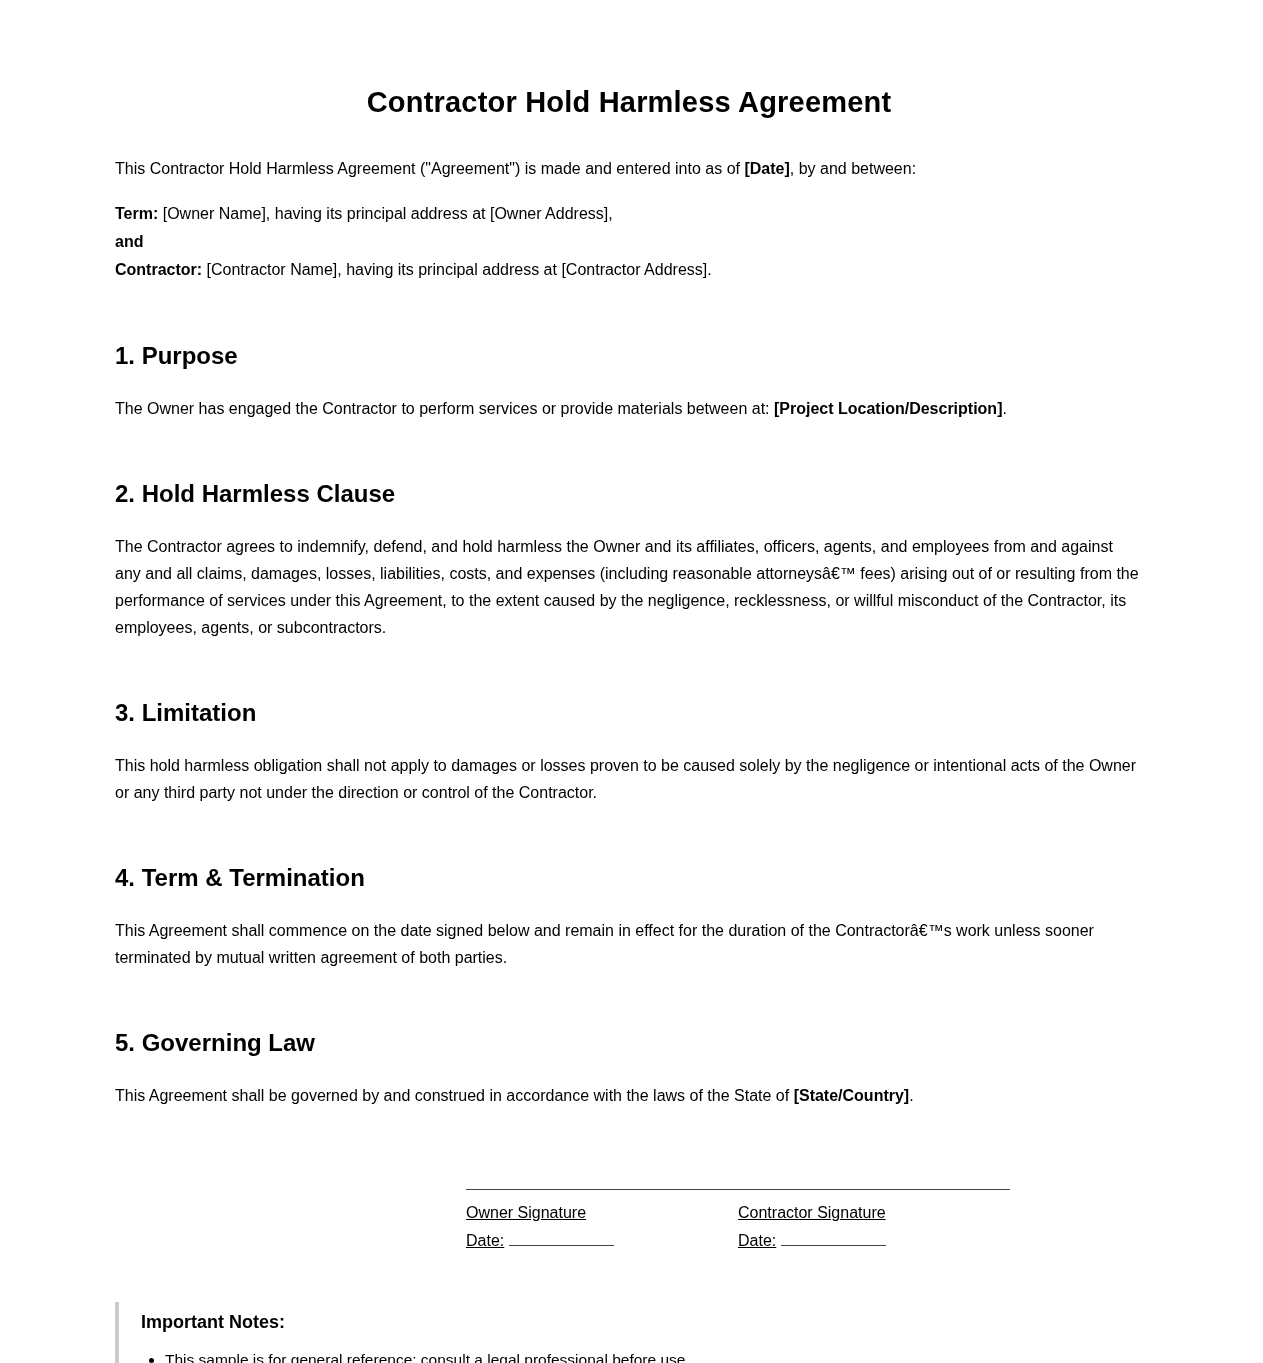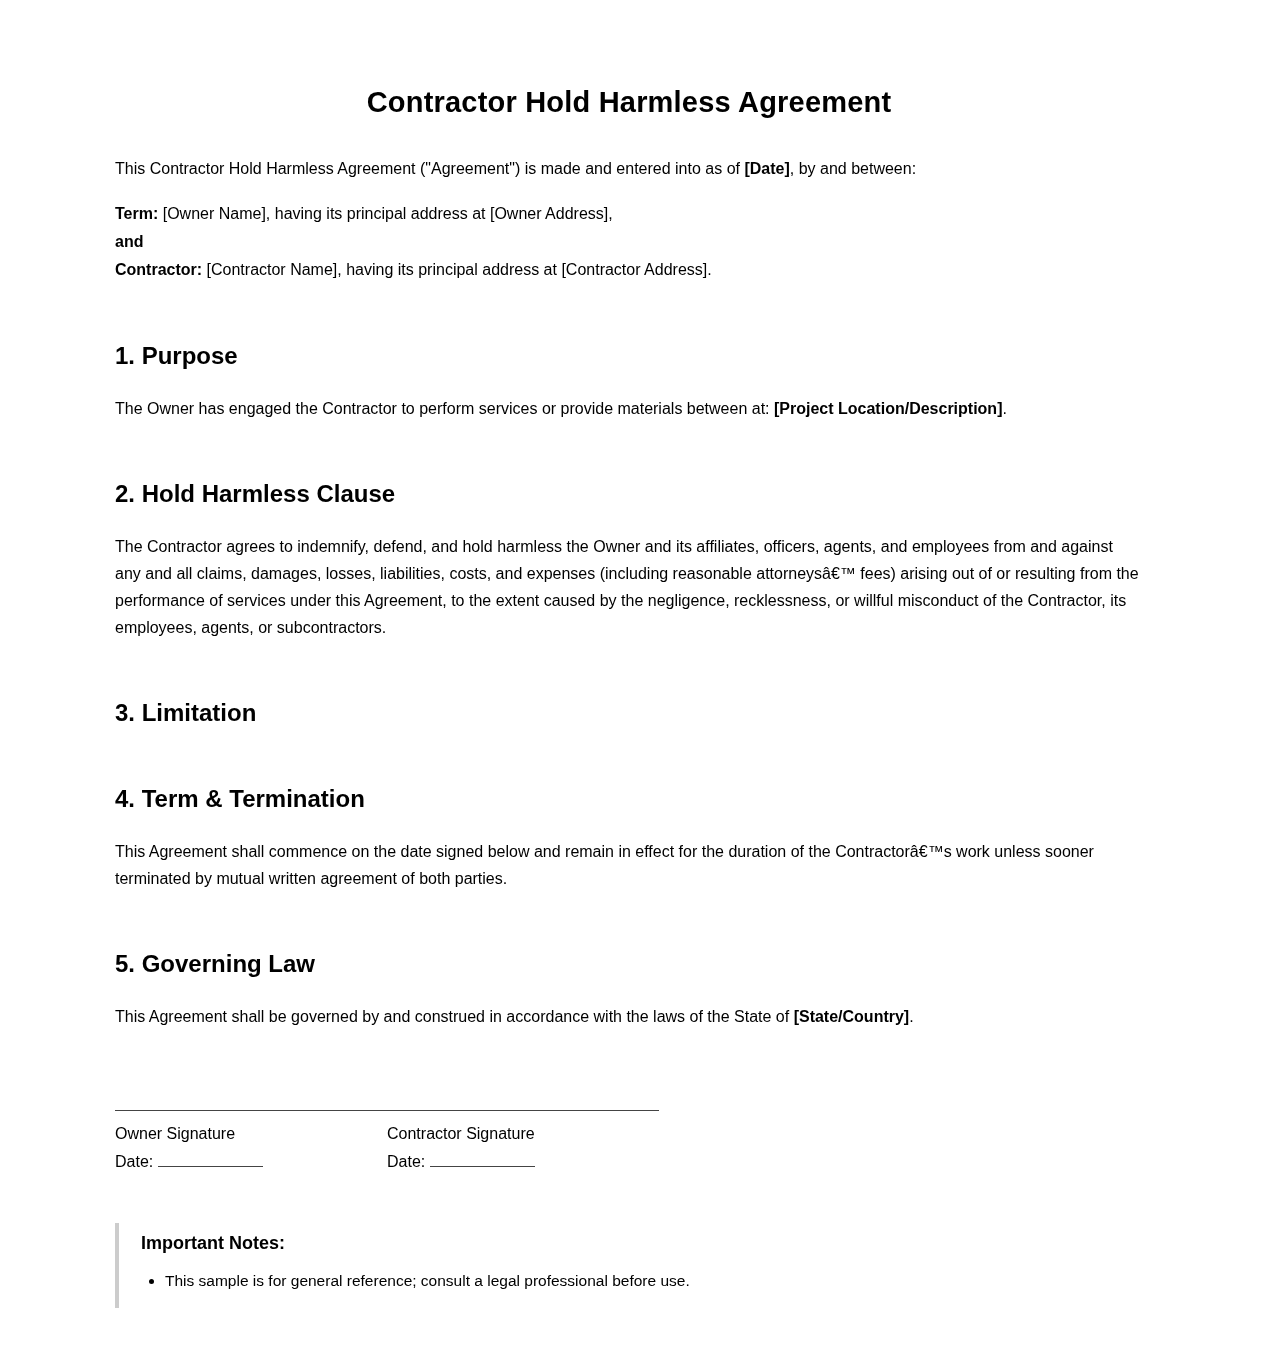--- a/index.html
+++ b/index.html
@@ -33,21 +33,22 @@
   .section-heading {
     font-size: 24px;
     font-weight: bold;
     margin-top: 58px;
     margin-bottom: 25px;
   }
   .signature-row {
     margin-top: 80px;
     width: 895px;
     display: flex;
-    justify-content: flex-start;
+    justify-content: flex-end;
+    text-decoration: underline;
   }
   .signature-col {
     width: 272px;
   }
   .signature-line {
     border-top: 1px solid #444444;
     height: 0;
     margin-bottom: 10px;
   }
   .signature-label {
@@ -102,20 +103,21 @@
     <p class="body-text"><span>The Owner has engaged the Contractor to perform services or provide materials between at: </span><b>[Project Location/Description]</b><span>.</span></p>
   </section>
 
   <section>
     <h2 class="section-heading">2. Hold Harmless Clause</h2>
     <p class="body-text">The Contractor agrees to indemnify, defend, and hold harmless the Owner and its affiliates, officers, agents, and employees from and against any and all claims, damages, losses, liabilities, costs, and expenses (including reasonable attorneysâ€™ fees) arising out of or resulting from the performance of services under this Agreement, to the extent caused by the negligence, recklessness, or willful misconduct of the Contractor, its employees, agents, or subcontractors.</p>
   </section>
 
   <section>
     <h2 class="section-heading">3. Limitation</h2>
+    <p class="body-text">This hold harmless obligation shall not apply to damages or losses proven to be caused solely by the negligence or intentional acts of the Owner or any third party not under the direction or control of the Contractor.</p>
   </section>
 
   <section>
     <h2 class="section-heading">4. Term &amp; Termination</h2>
     <p class="body-text">This Agreement shall commence on the date signed below and remain in effect for the duration of the Contractorâ€™s work unless sooner terminated by mutual written agreement of both parties.</p>
   </section>
 
   <section>
     <h2 class="section-heading">5. Governing Law</h2>
     <p class="body-text"><span>This Agreement shall be governed by and construed in accordance with the laws of the State of </span><b>[State/Country]</b><span>.</span></p>

